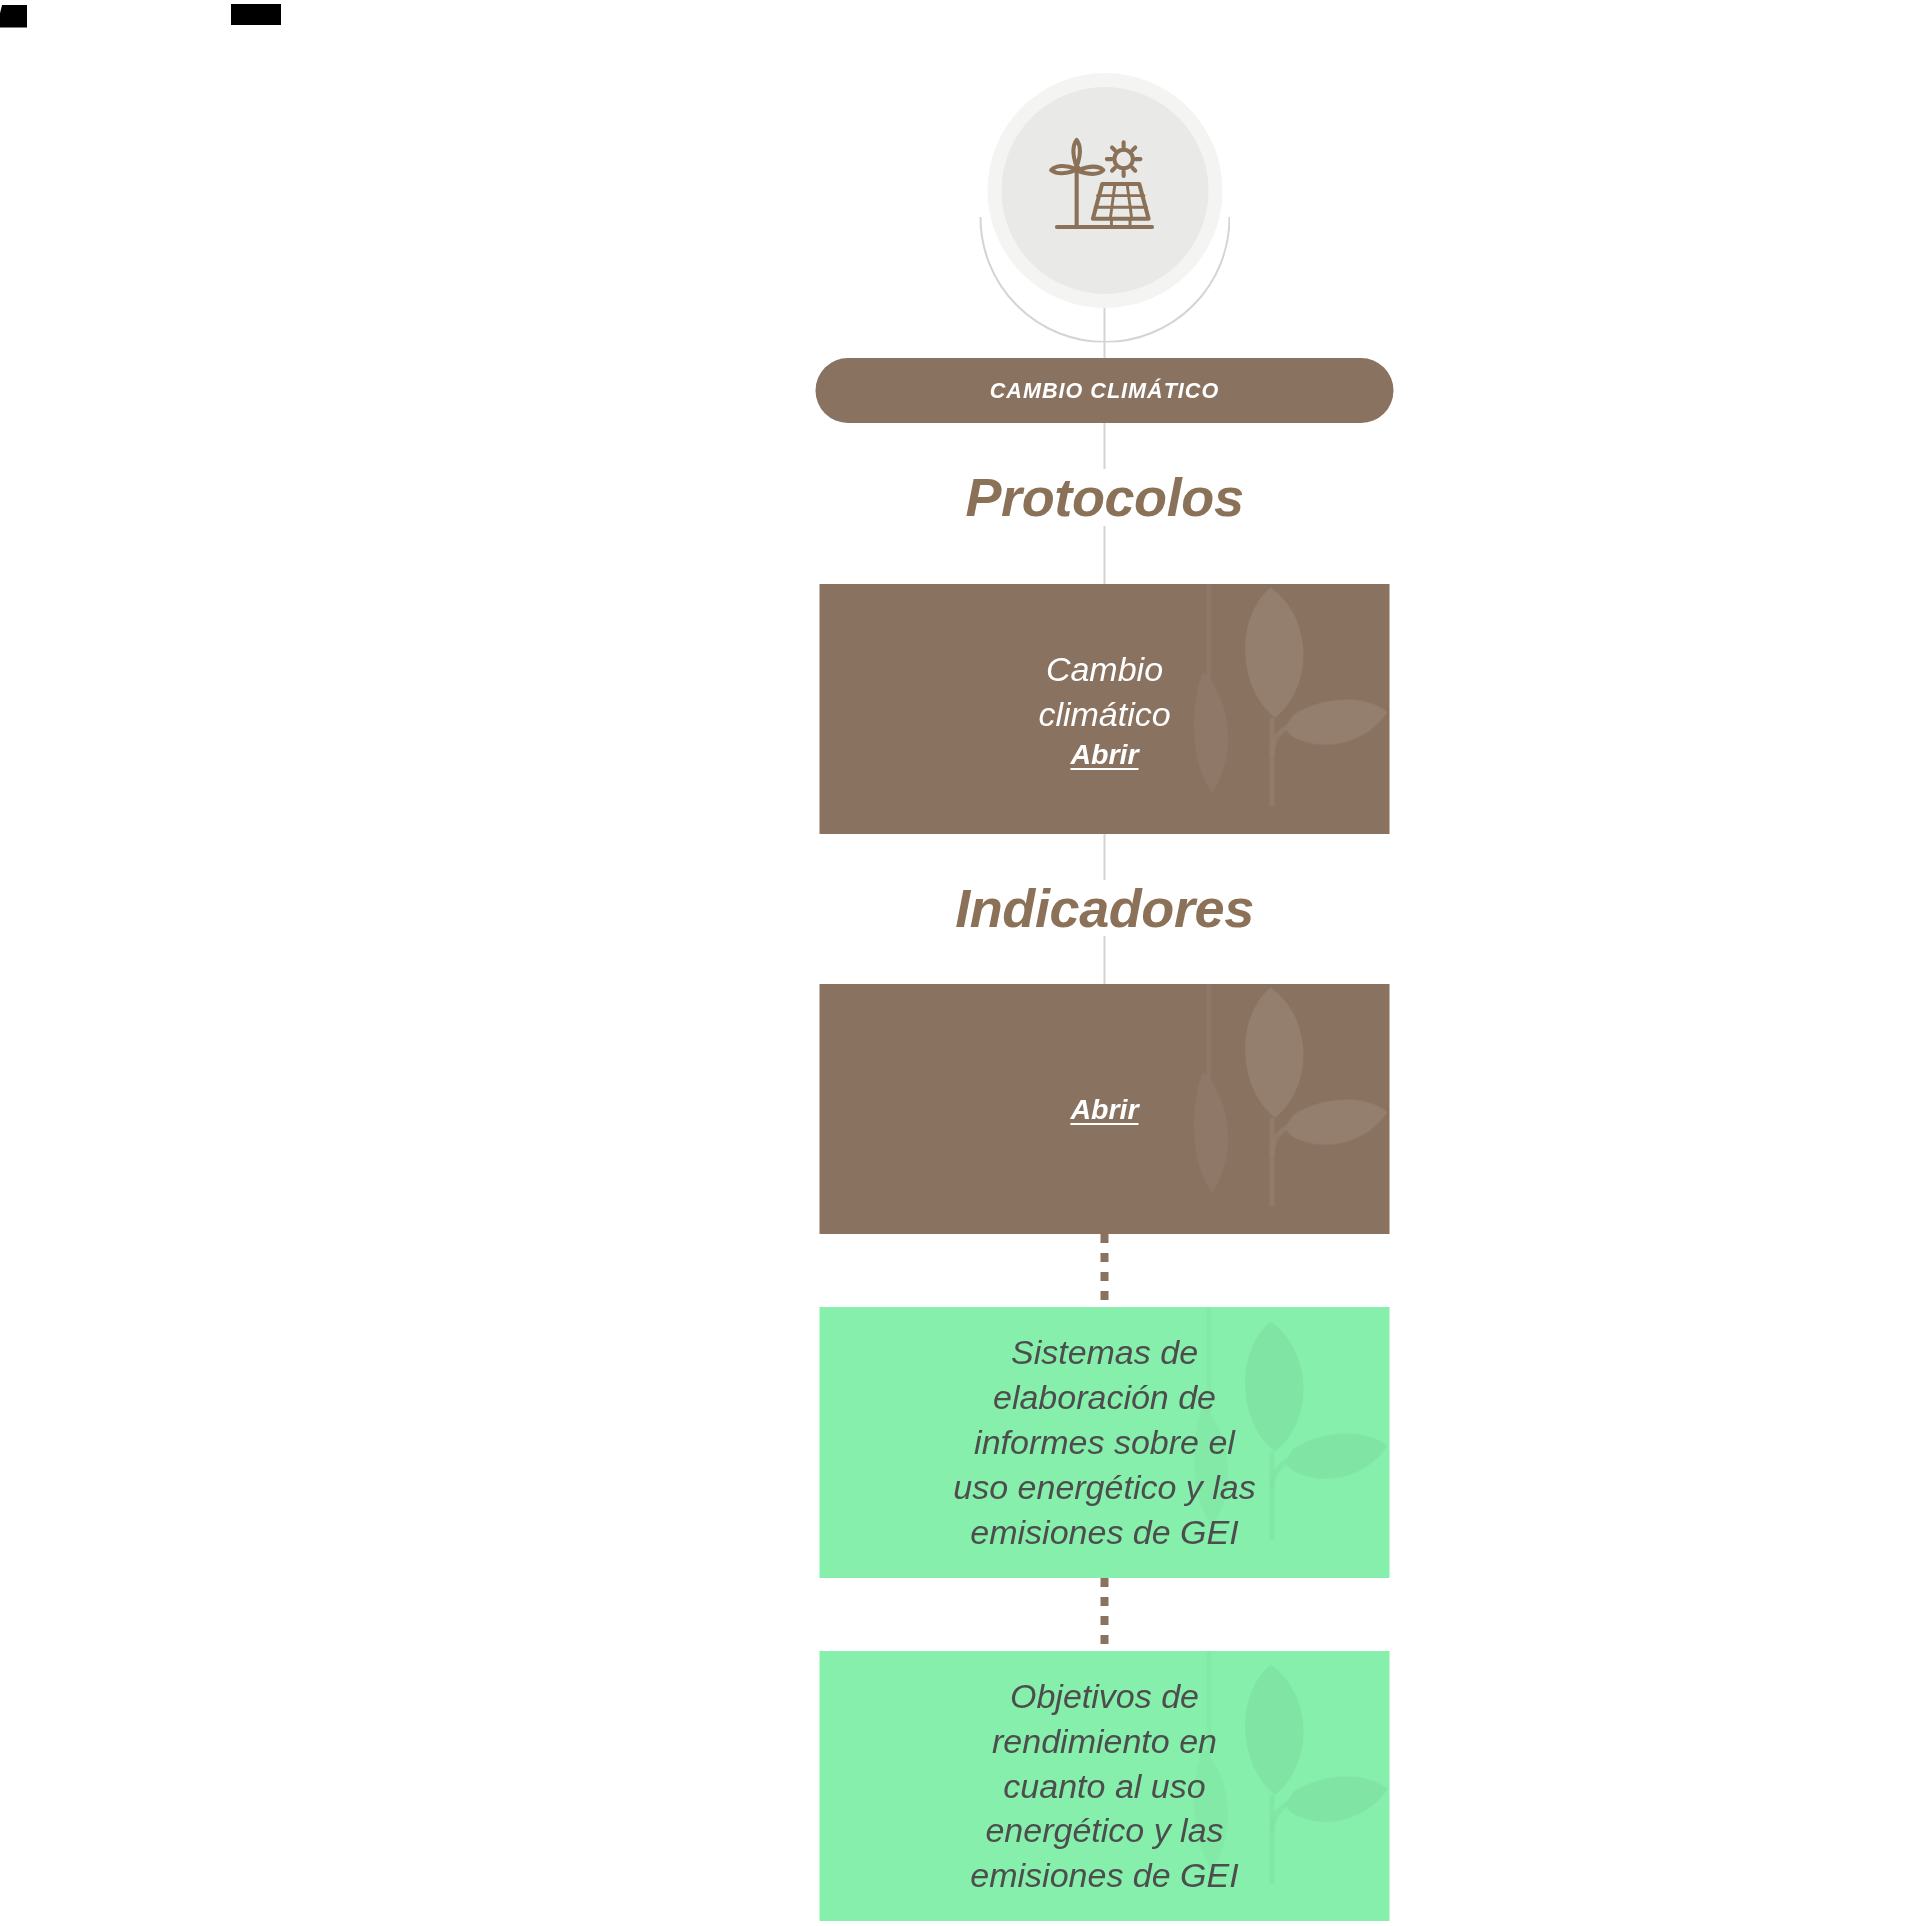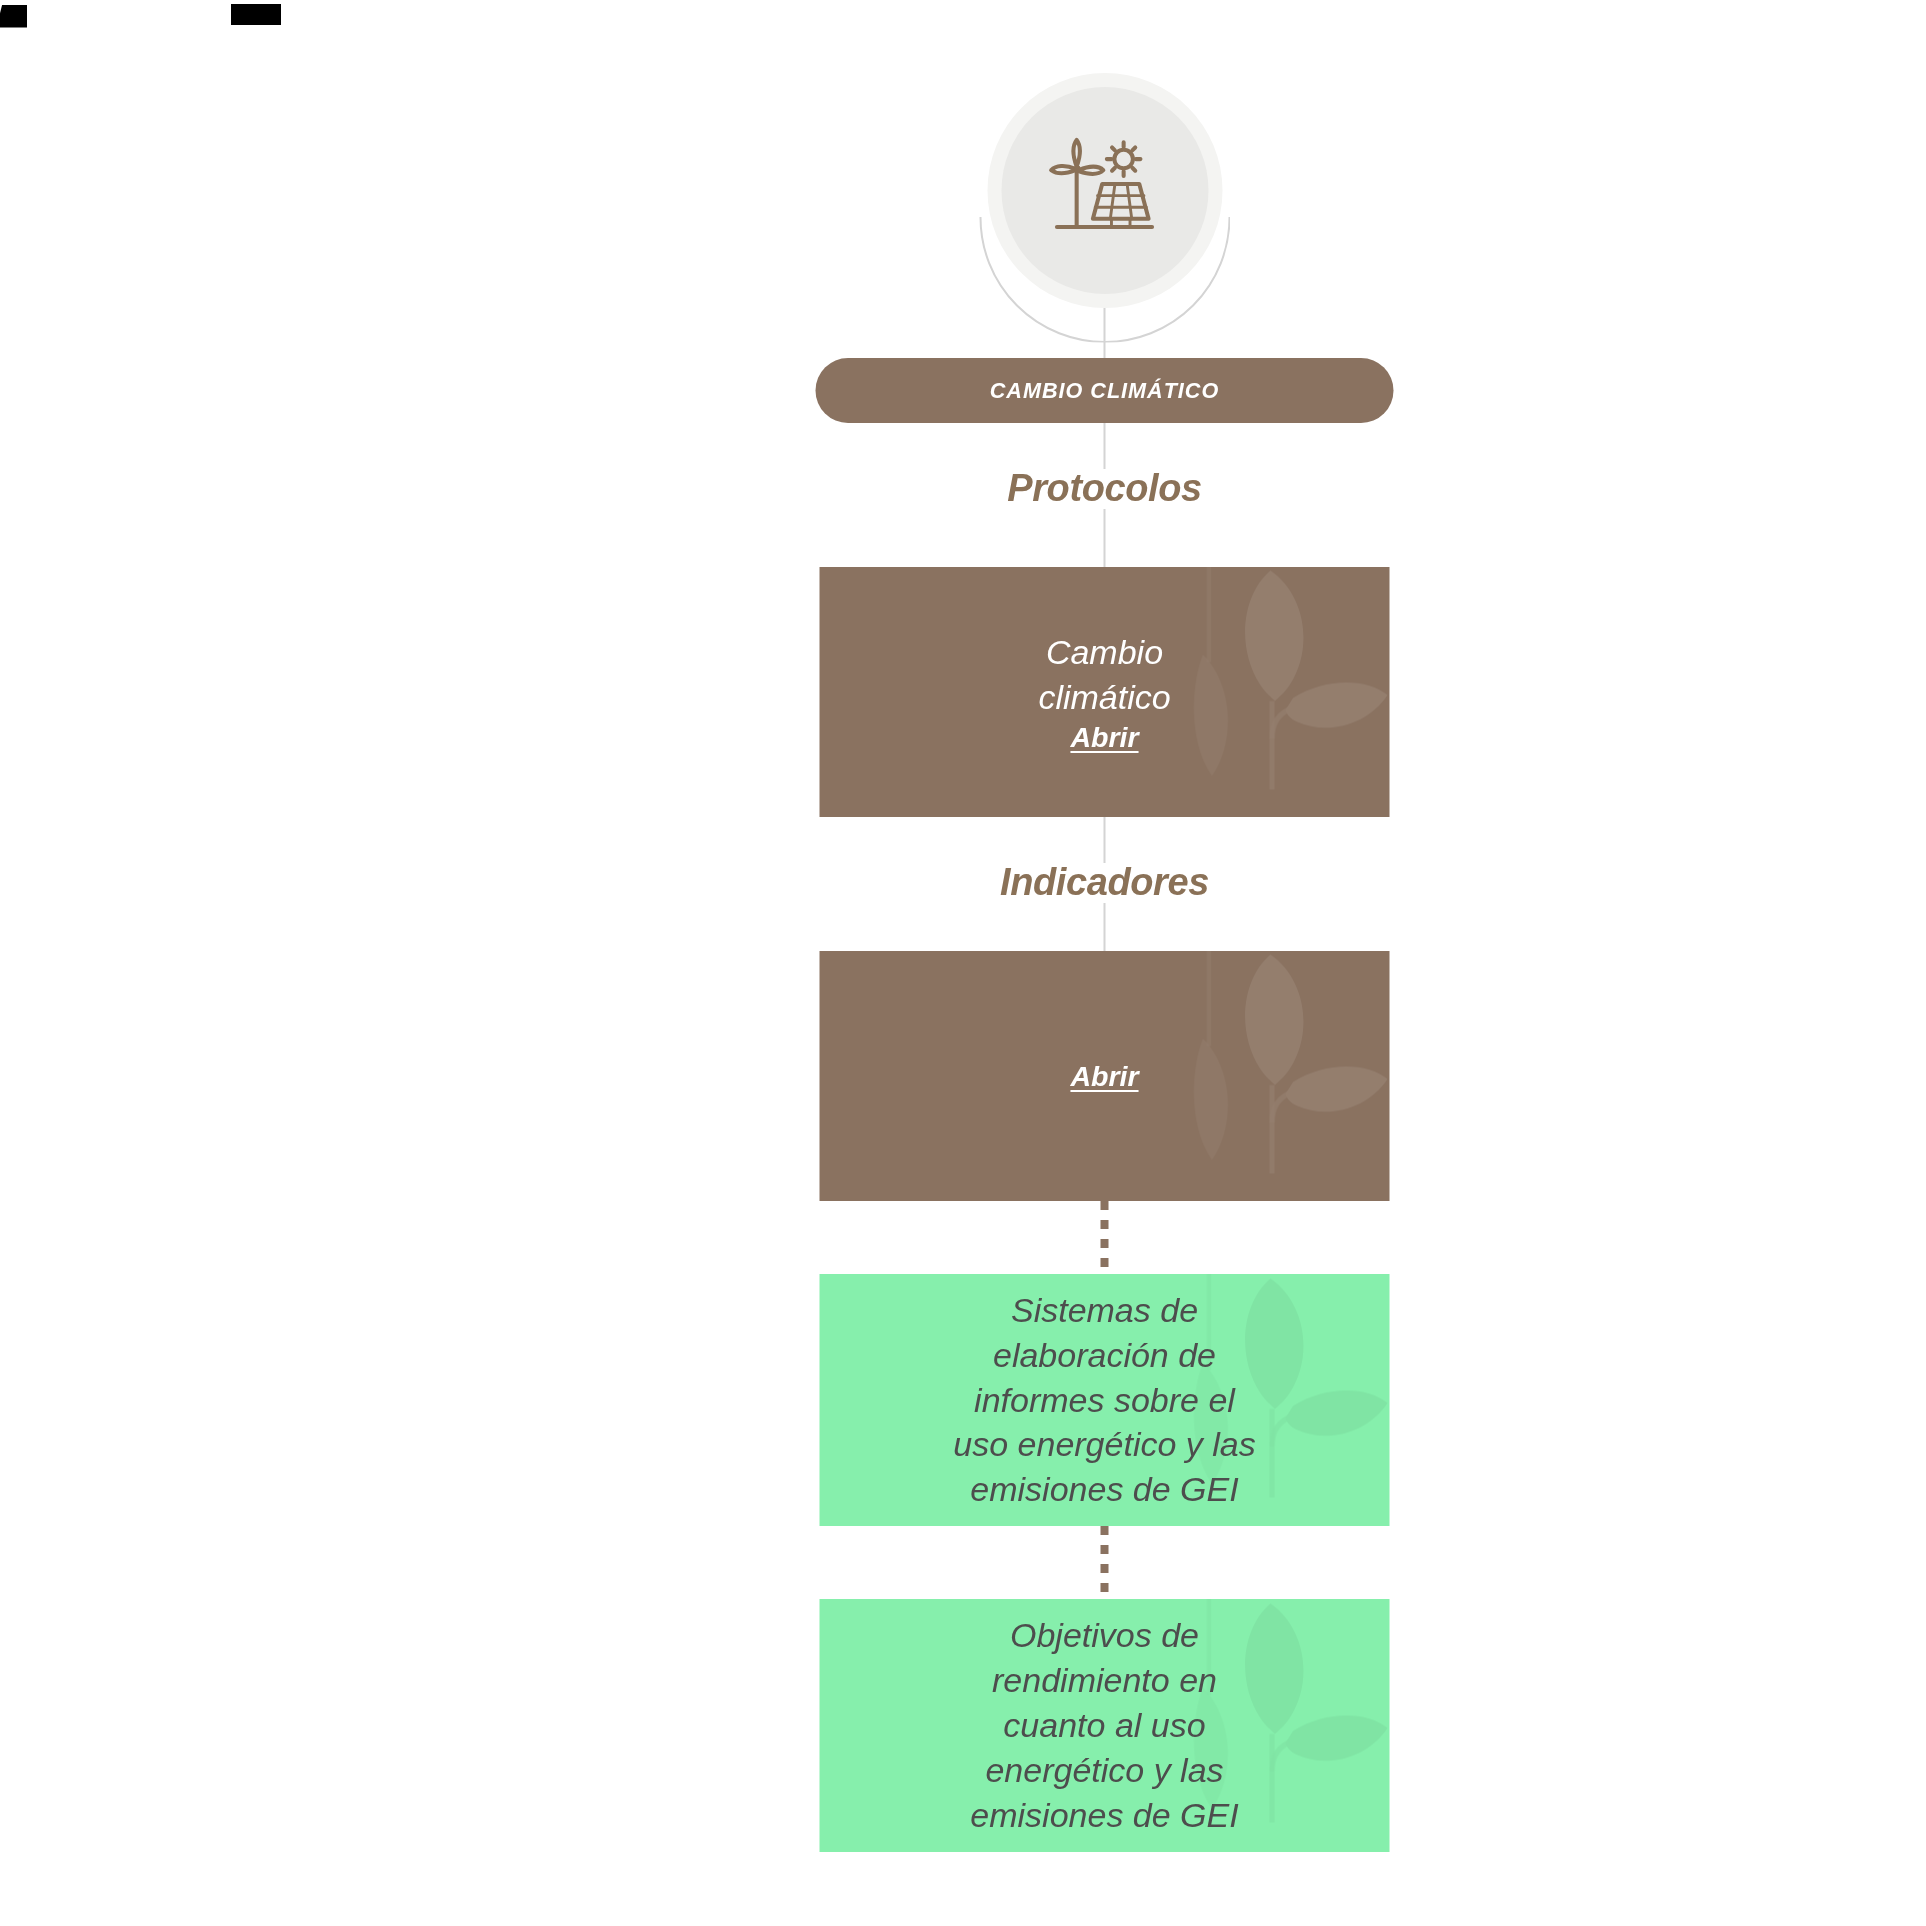--- a/index.html
+++ b/index.html
@@ -97,39 +97,39 @@
     align-items: center;
     justify-content: center;
     letter-spacing: 1px;
     font-size: 21.6px;
     font-weight: bold;
   }
 
   
   .section-heading {
     color: #8a7157;
-    font-size: 38px;
+    font-size: 54px;
     font-weight: bold;
     line-height: 1.05;
     text-align: center;
     letter-spacing: -0.4px;
     white-space: nowrap;
   }
 
   
   .card {
     width: 570px;
     position: relative;
     overflow: hidden;
     display: flex;
     flex-direction: column;
     align-items: center;
     justify-content: center;
     box-sizing: border-box;
-    padding: 14px 58px;
+    padding: 23px 58px;
     text-align: center;
   }
   .card-brown {
     background: #8a7260;
     color: #ffffff;
     min-height: 250px;
   }
   .card-white {
     background: #86efac;
     color: #4d4d4d;

